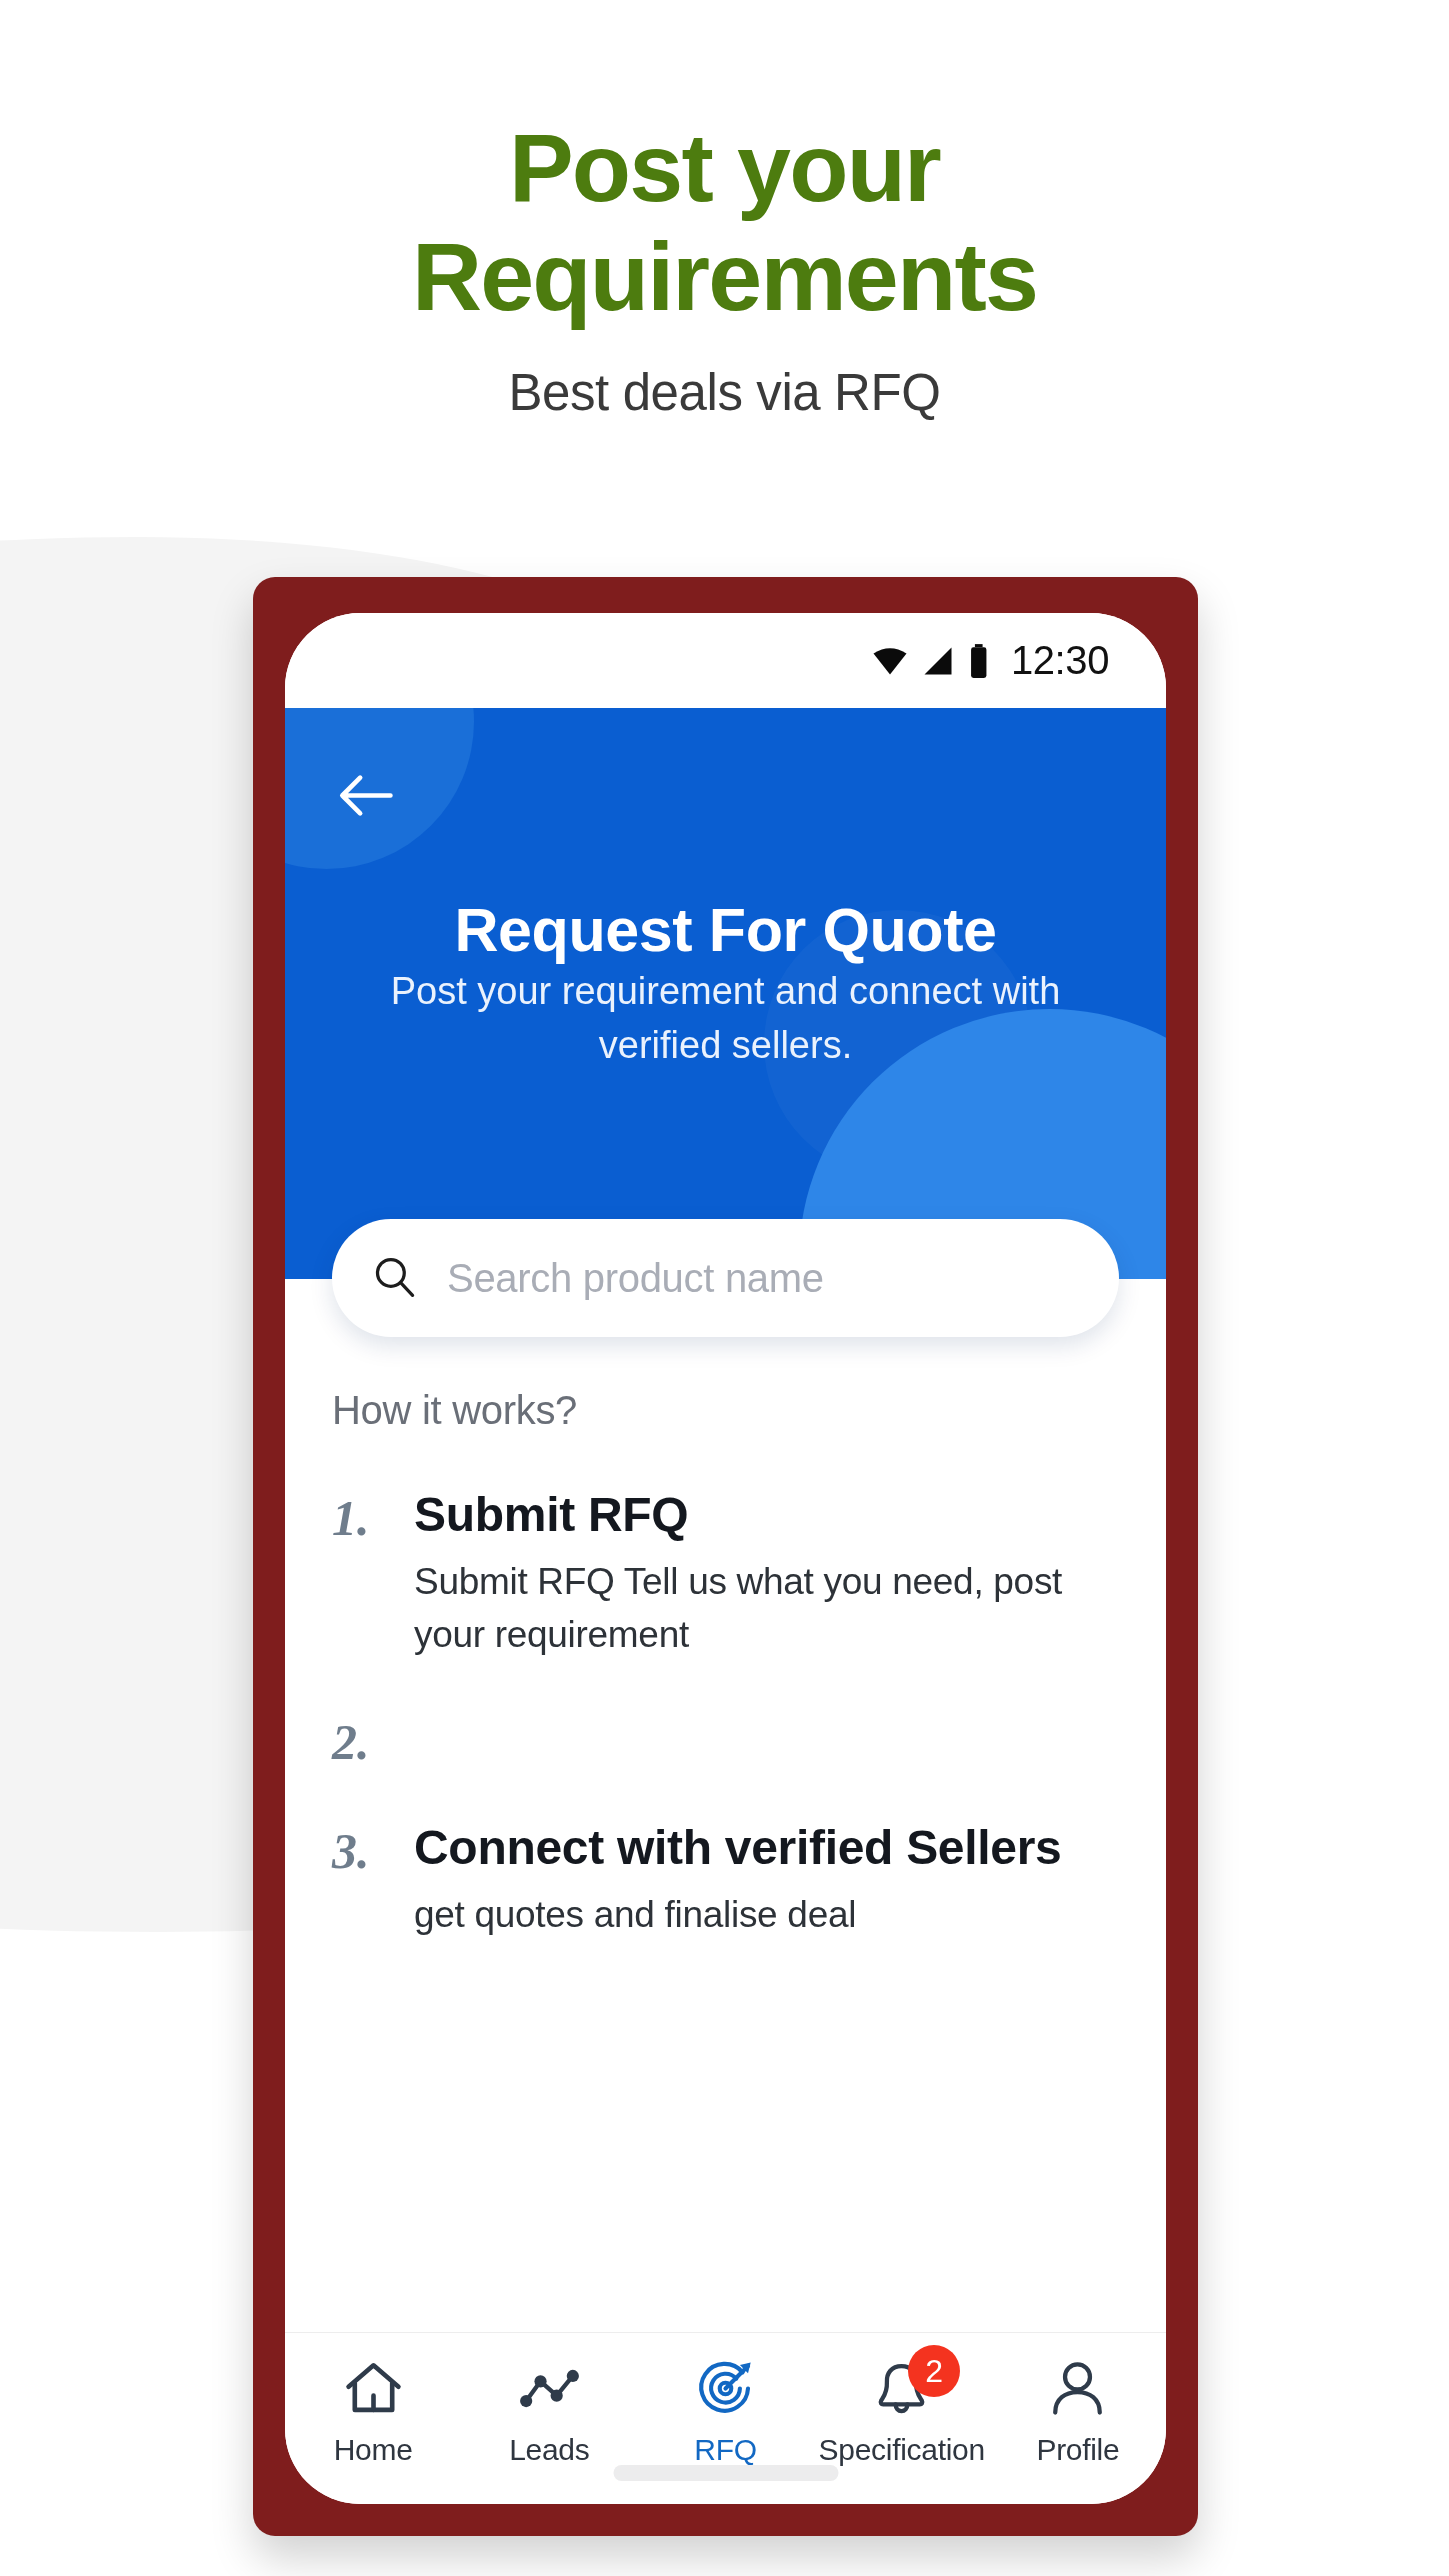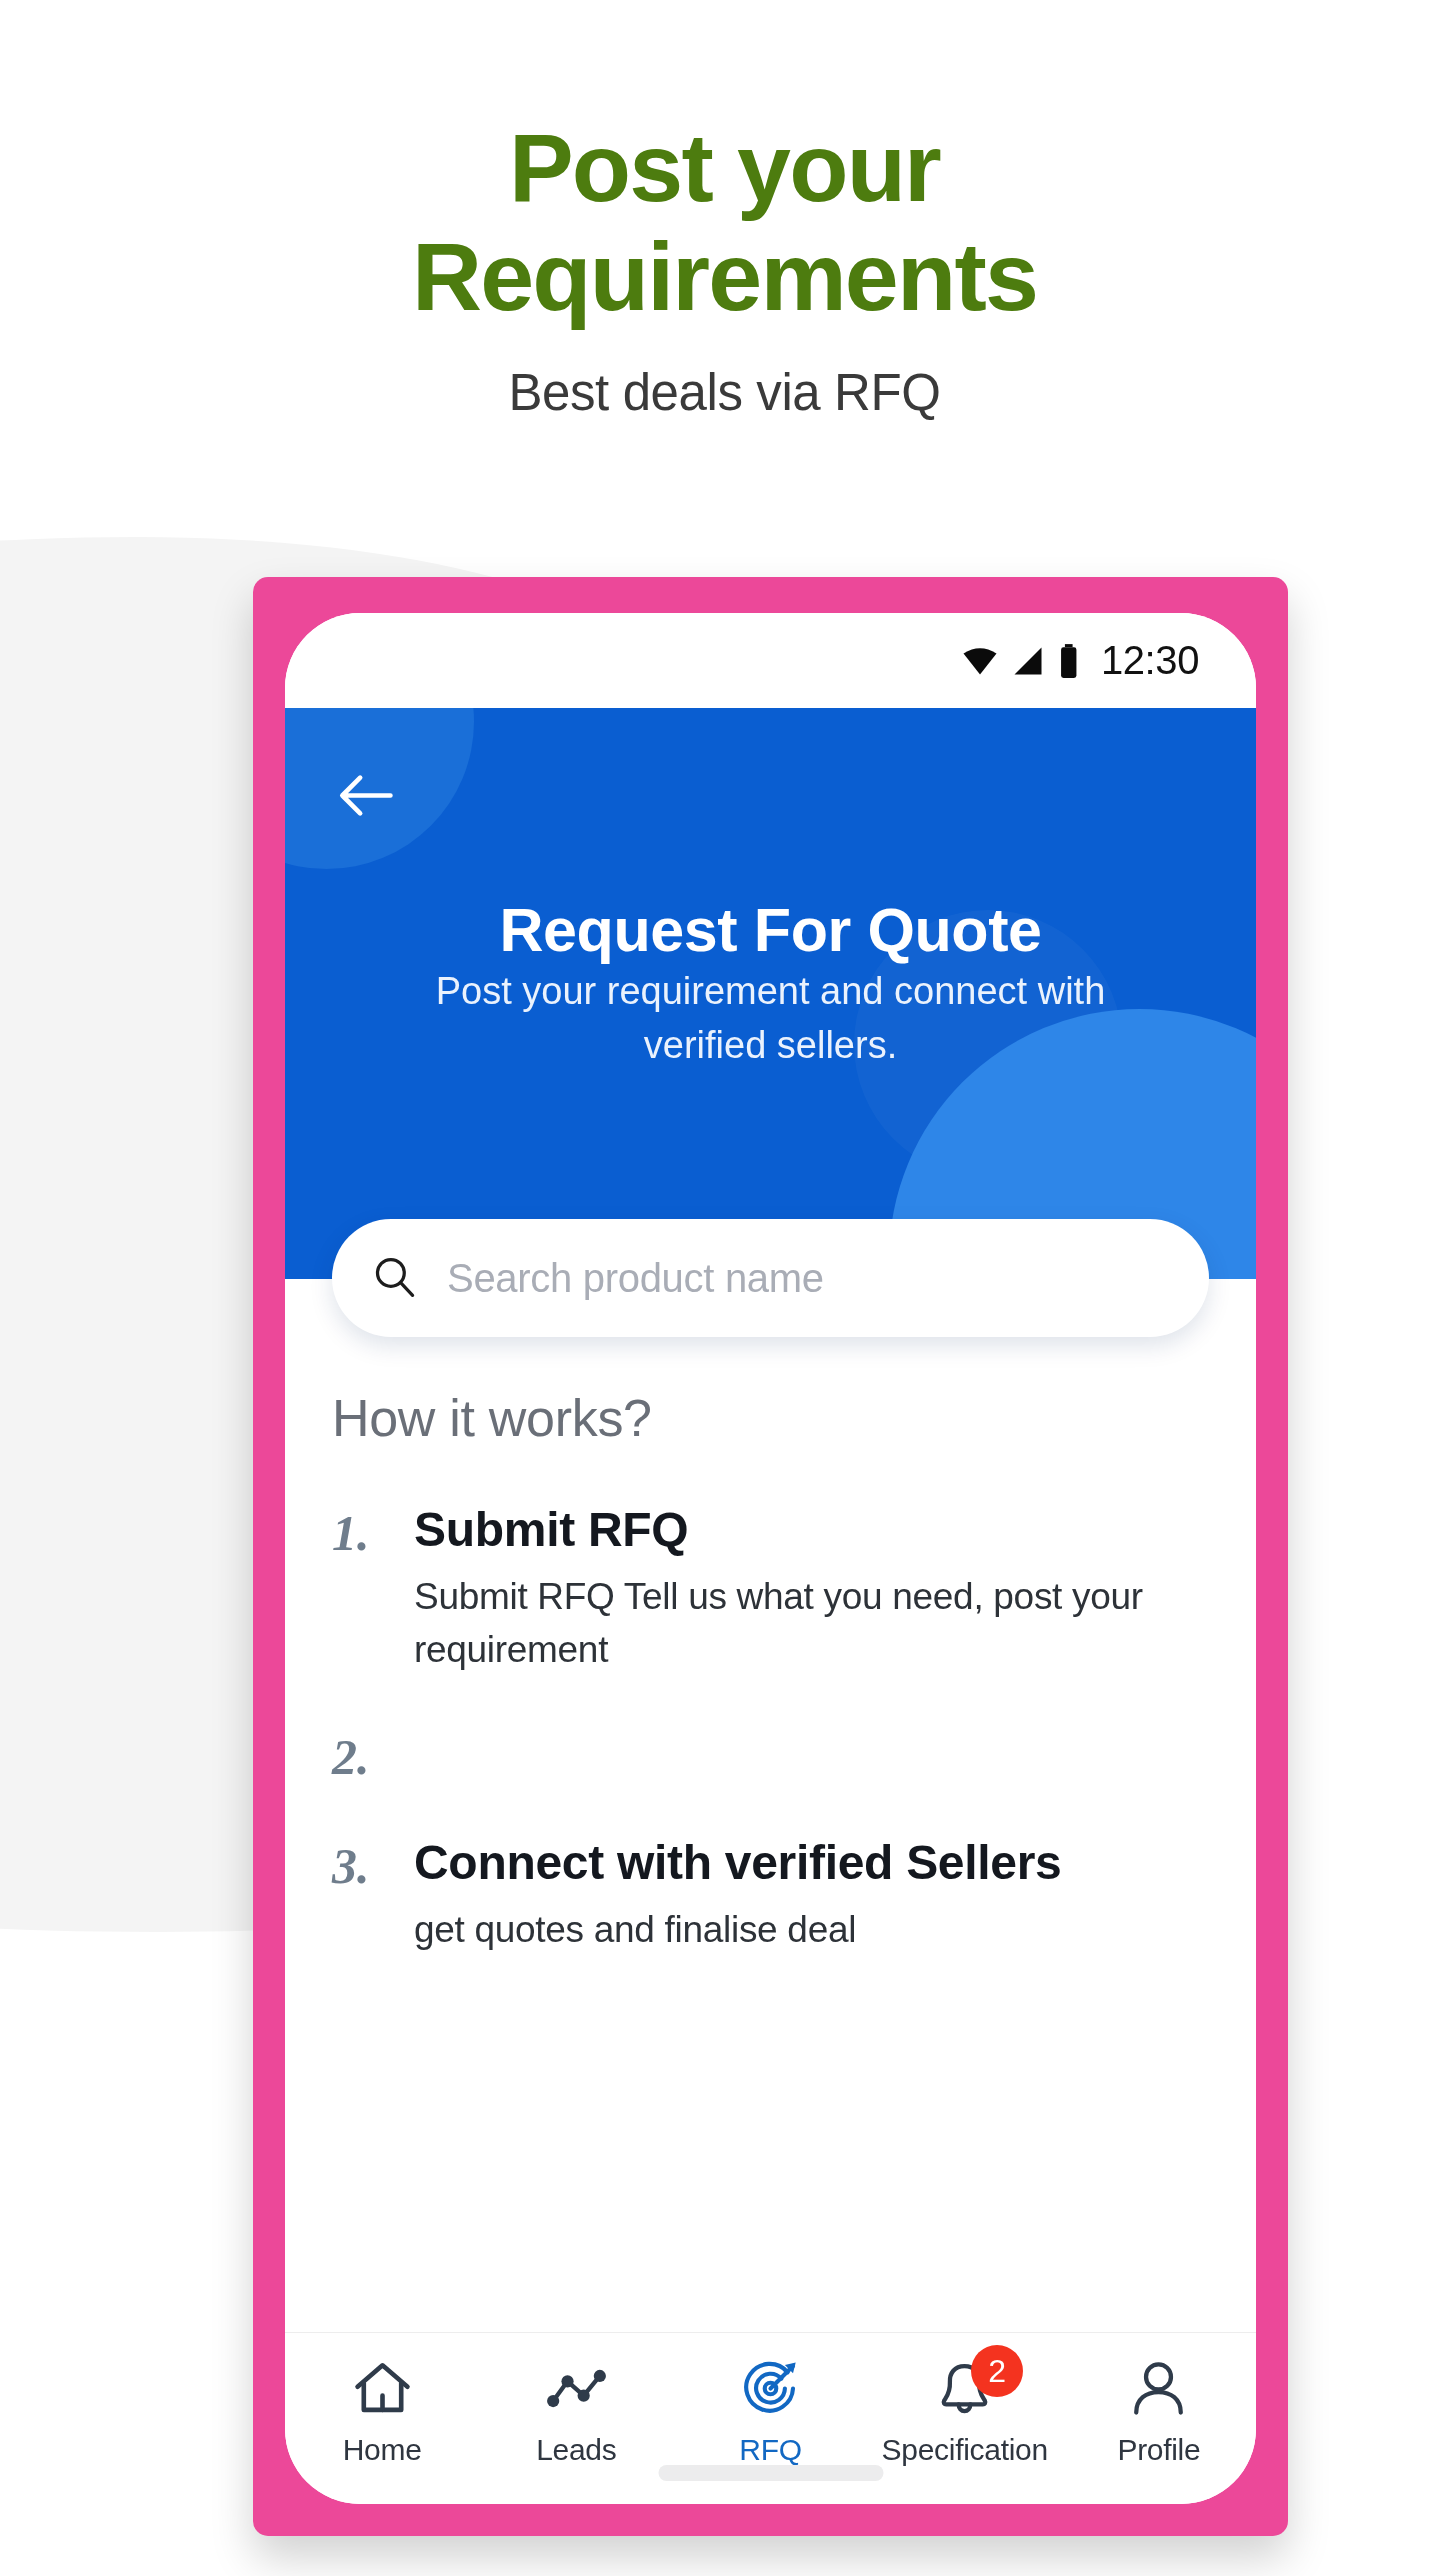--- a/index.html
+++ b/index.html
@@ -33,23 +33,23 @@
   }
   .promo-sub{
     font-size:51px; color:#3a3a3a; font-weight:400;
     margin-top:32px; letter-spacing:-0.4px;
   }
 
   
   .phone{
     position:absolute;
     left:253px; top:577px;
-    width:1035px; height:1959px;
-    background:#ec4899;
-    border-radius:15px;
+    width:945px; height:1959px;
+    background:#7f1d1d;
+    border-radius:22px;
     z-index:3;
     box-shadow:0 21.5px 43px rgba(0,0,0,.18);
     padding:36px 32px 32px 32px;
   }
   .screen{
     width:100%; height:100%;
     background:#ffffff;
     border-radius:75px;
     overflow:hidden;
     position:relative;
@@ -128,21 +128,21 @@
     letter-spacing:-0.3px;
   }
 
   
   .content{
     flex:1 1 auto; background:#ffffff;
     padding:109px 47px 0 47px;
     overflow:hidden;
   }
   .how-title{
-    font-size:52px; color:#6a6f78; font-weight:400;
+    font-size:40px; color:#6a6f78; font-weight:400;
     margin-bottom:54px; letter-spacing:-0.3px;
   }
   .step{
     display:flex; gap:27px; margin-bottom:50px;
   }
   .step-num{
     flex:0 0 55px;
     font-family:"Liberation Serif", serif;
     font-style:italic; font-weight:700;
     font-size:50px; color:#6f7d8c;

